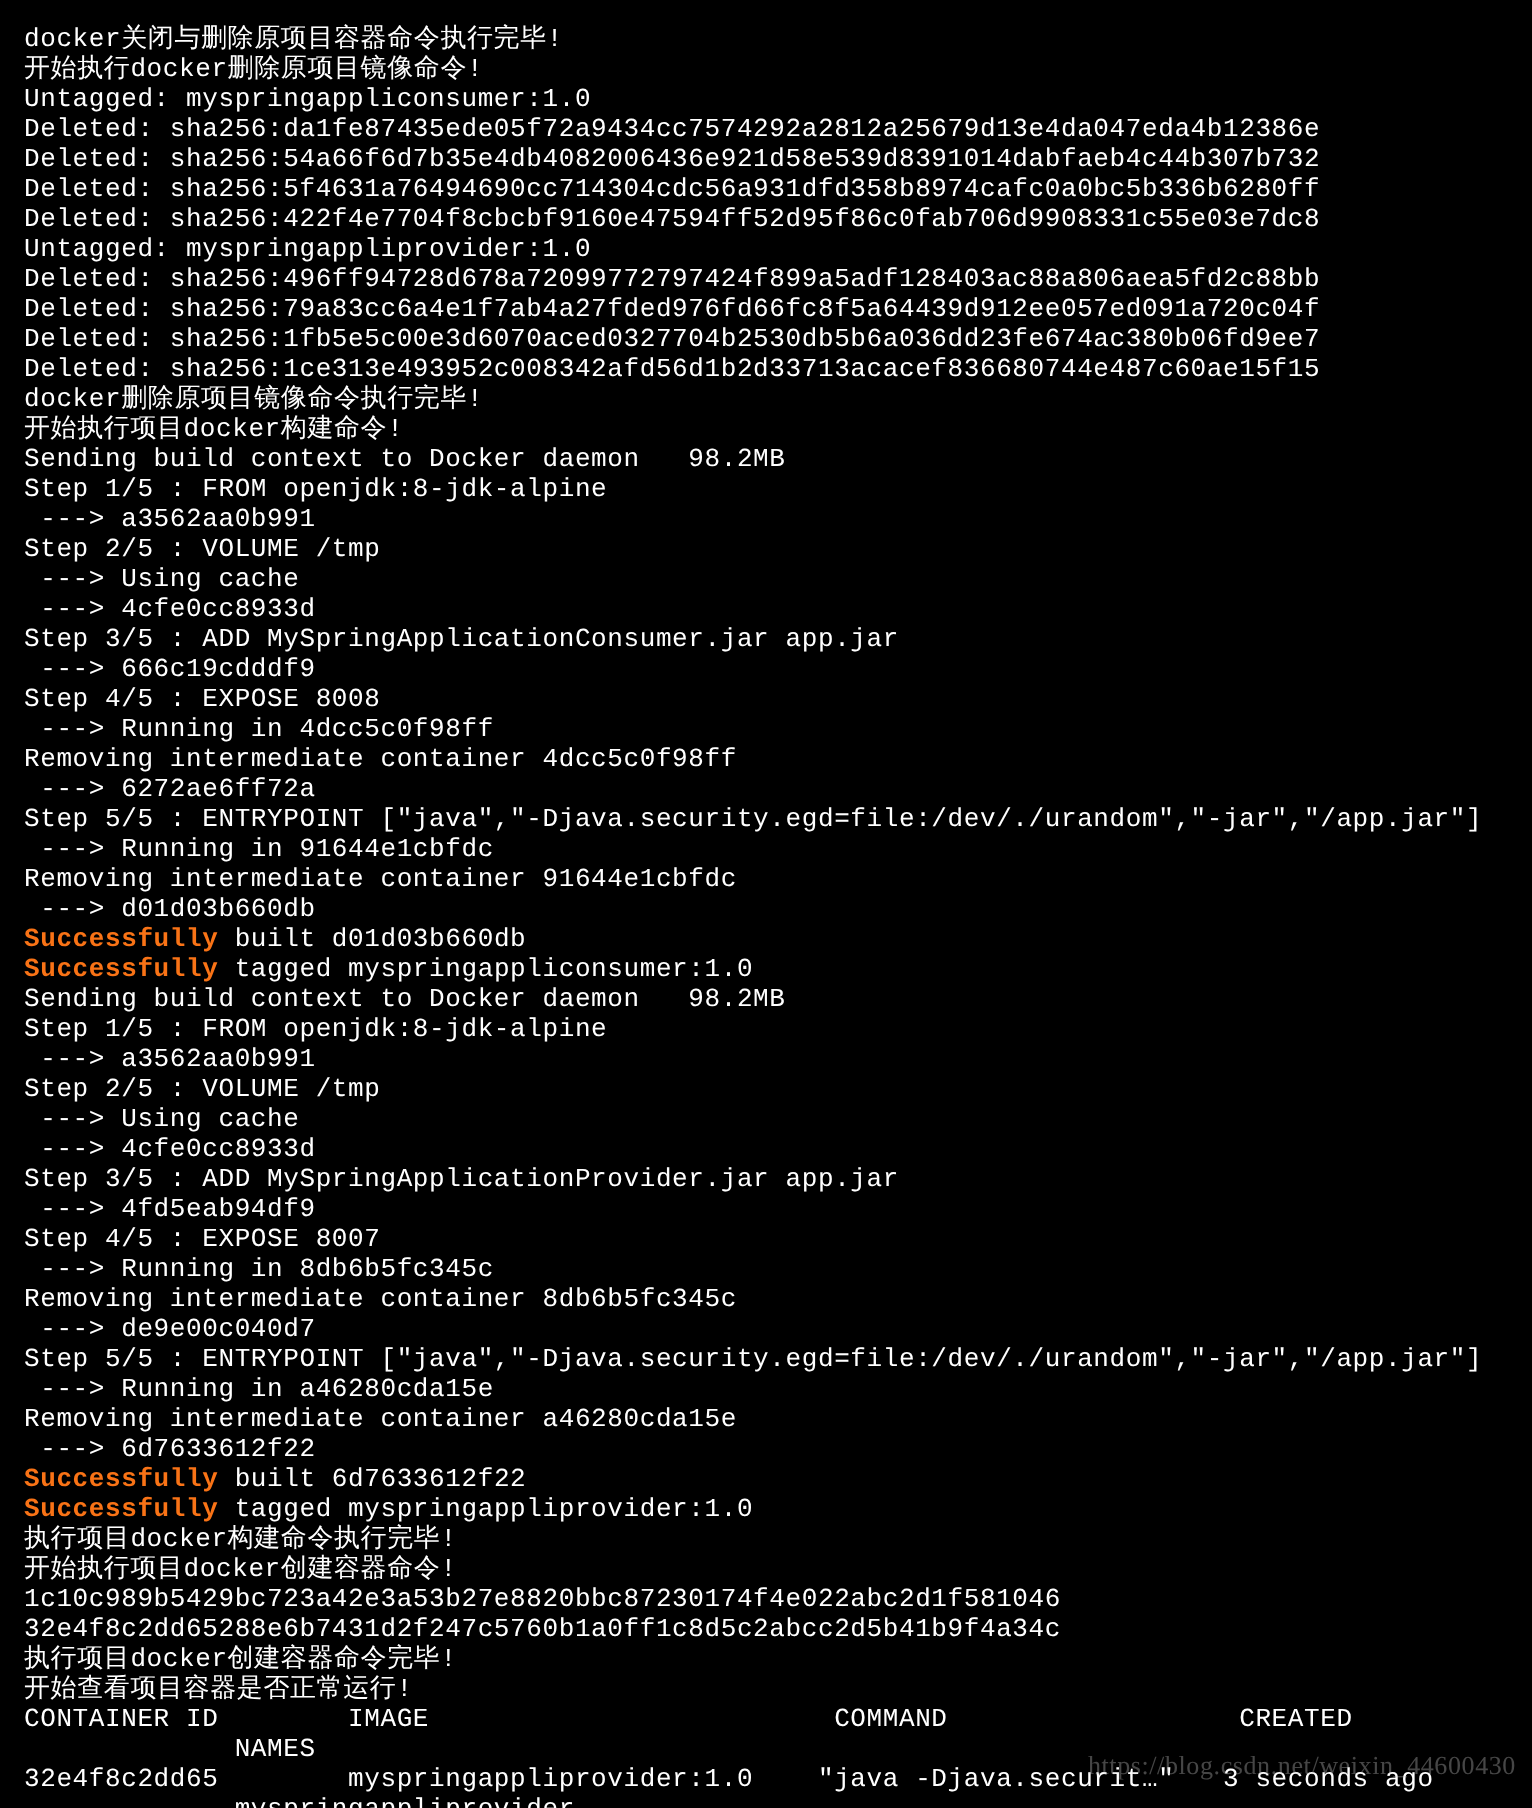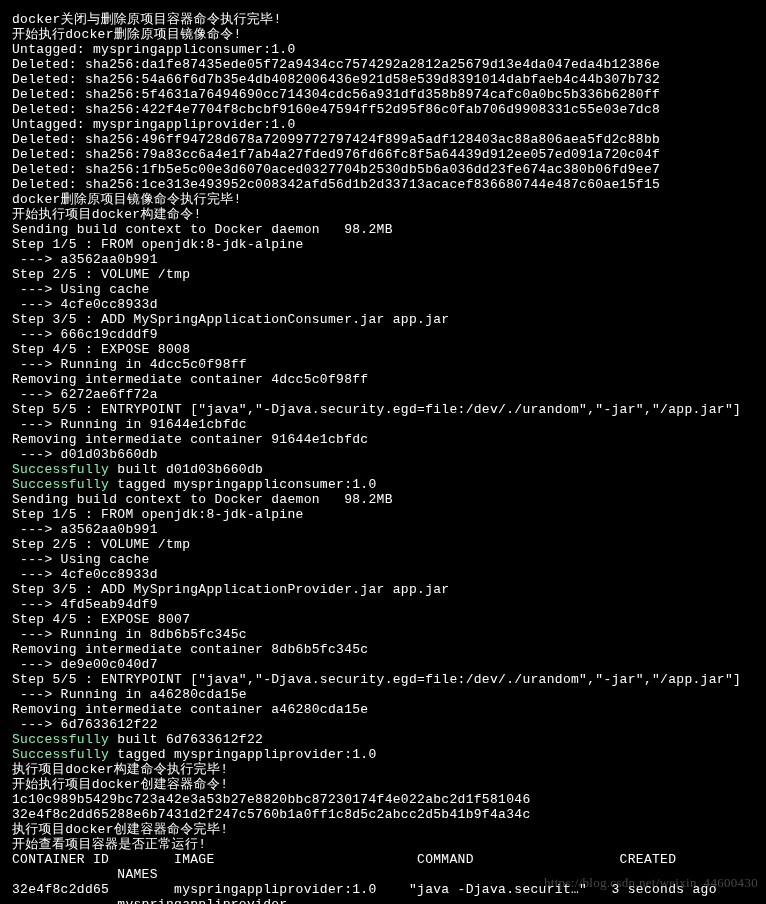--- a/index.html
+++ b/index.html
@@ -14,21 +14,21 @@
     overflow: hidden;
     letter-spacing: 0.3px;
     position: relative;
   }
   .terminal {
     white-space: pre;
     padding: 0;
     margin: 12px;
   }
   .line { display: block; }
-  .green { color: #86efac; font-weight: normal; }
+  .green { color: #f97316; font-weight: bold; }
   .watermark {
     position: absolute;
     bottom: 14px;
     right: 8px;
     color: rgba(200,200,200,0.35);
     font-size: 13px;
     font-family: Liberation Serif, serif;
   }
 </style>
 </head>

